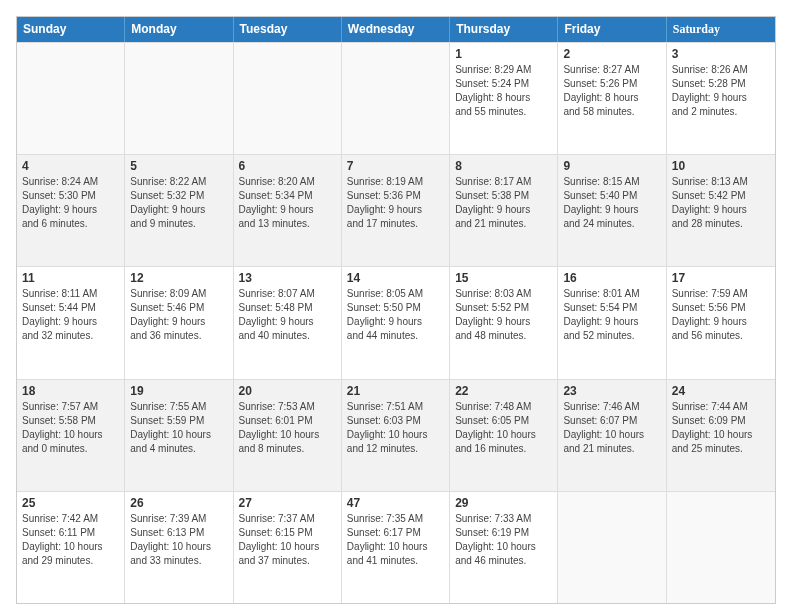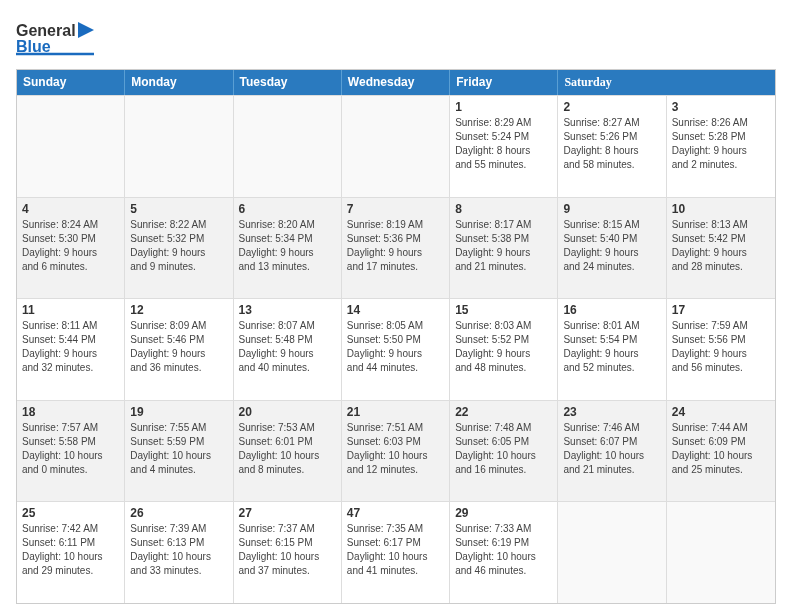--- a/index.html
+++ b/index.html
@@ -91,47 +91,28 @@
     .day-info {
       font-size: 10px;
       color: #444;
       line-height: 1.4;
     }
   </style>
 </head>
 <body>
 
 <div class="page">
-  <div class="header">
-
-    <div class="logo">
-      <svg width="90" height="45" viewBox="0 0 90 45">
-
-        <text x="0" y="20" font-family="Arial" font-size="16" font-weight="bold" fill="#333">General</text>
-
-        <text x="0" y="36" font-family="Arial" font-size="16" font-weight="bold" fill="#1a6bbf">Blue</text>
-
-        <polygon points="62,6 78,14 62,22" fill="#1a6bbf"></polygon>
-
-        <line x1="0" y1="38" x2="78" y2="38" stroke="#1a6bbf" stroke-width="2.5"></line>
-      </svg>
-    </div>
-
-    <div class="title-block">
-      <div class="main-title"></div>
-      <div class="subtitle"></div>
-    </div>
-  </div>
 
   <div class="calendar">
     <div class="cal-header">
     <div class="cal-header-cell">Sunday</div>
         <div class="cal-header-cell">Monday</div>
         <div class="cal-header-cell">Tuesday</div>
         <div class="cal-header-cell">Wednesday</div>
+        <div class="cal-header-cell">Thursday</div>
         <div class="cal-header-cell">Friday</div>
         <div class="cal-header-cell">Saturday</div>
       </div>
     <div class="cal-body">
     <div class="cal-row">
           <div class="cal-cell empty"></div>
           <div class="cal-cell empty"></div>
           <div class="cal-cell empty"></div>
           <div class="cal-cell empty"></div>
           <div class="cal-cell">

